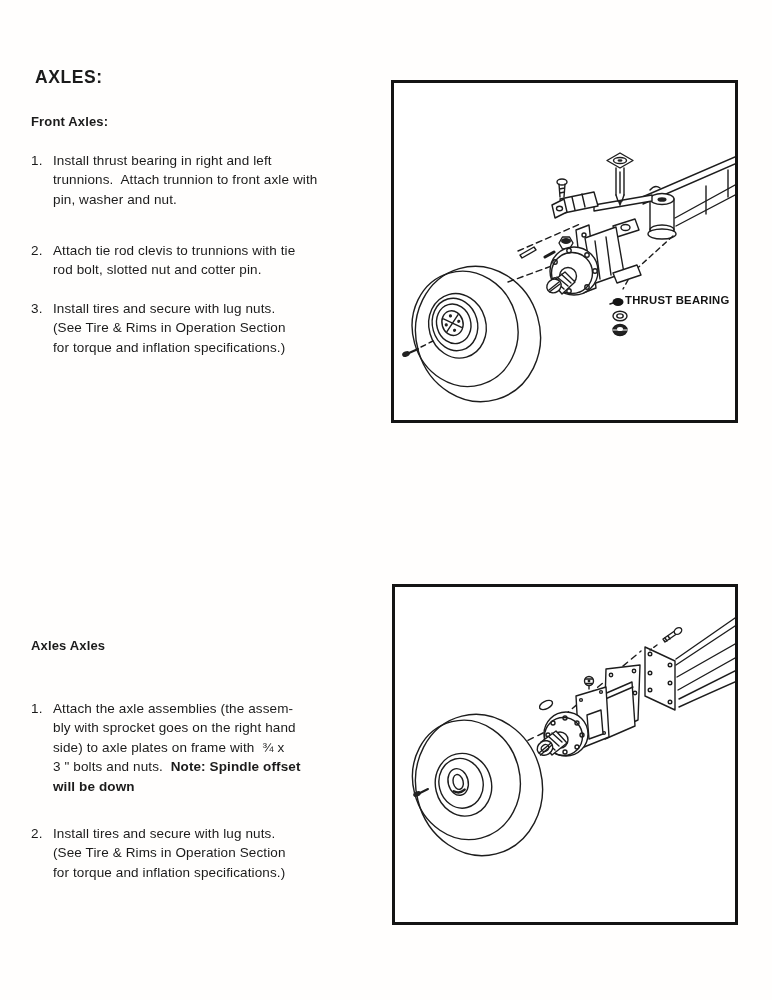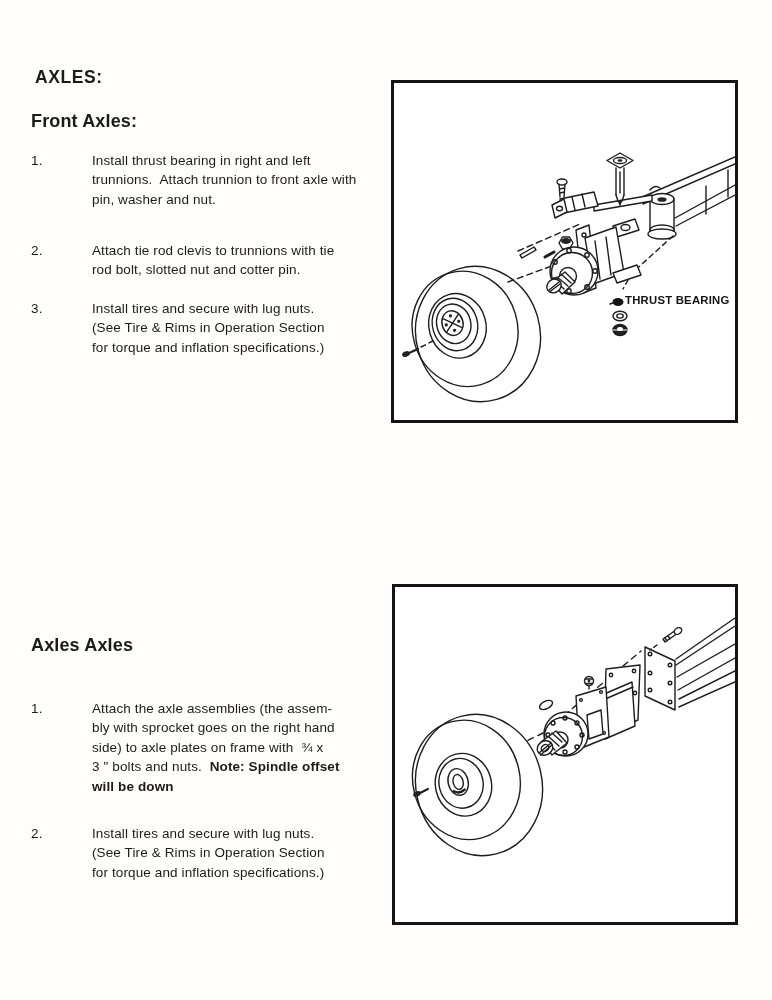--- a/index.html
+++ b/index.html
@@ -5,29 +5,29 @@
   html,body{margin:0;padding:0;background:#ffffff;}
   .page{
     position:relative;width:772px;height:1000px;background:#fffefd;
     font-family:"Liberation Sans",sans-serif;color:#1b1b1b;overflow:hidden;
   }
   .doc-title{
     position:absolute;left:35px;top:67px;font-size:17.5px;font-weight:bold;
     letter-spacing:.6px;line-height:20px;
   }
   .subhead{
-    position:absolute;left:31px;font-size:18px;font-weight:bold;
+    position:absolute;left:31px;font-size:13px;font-weight:bold;
     letter-spacing:.15px;line-height:17px;
   }
   .list-item{
     position:absolute;left:31px;display:flex;align-items:flex-start;
     font-size:13.5px;line-height:19.4px;letter-spacing:.12px;
   }
   .num{width:22px;flex:none;}
-  .itext{white-space:pre-line;width:352px;margin-left:39px;}
+  .itext{white-space:pre-line;width:352px;}
   .itext b{font-weight:bold;}
   .fig{
     position:absolute;background:#ffffff;border:3px solid #141414;
   }
   .fig svg{display:block;}
   .fig-label{
     position:absolute;left:231px;top:211px;font-size:11.3px;font-weight:bold;
     letter-spacing:.25px;white-space:nowrap;color:#141414;
   }
 </style>

